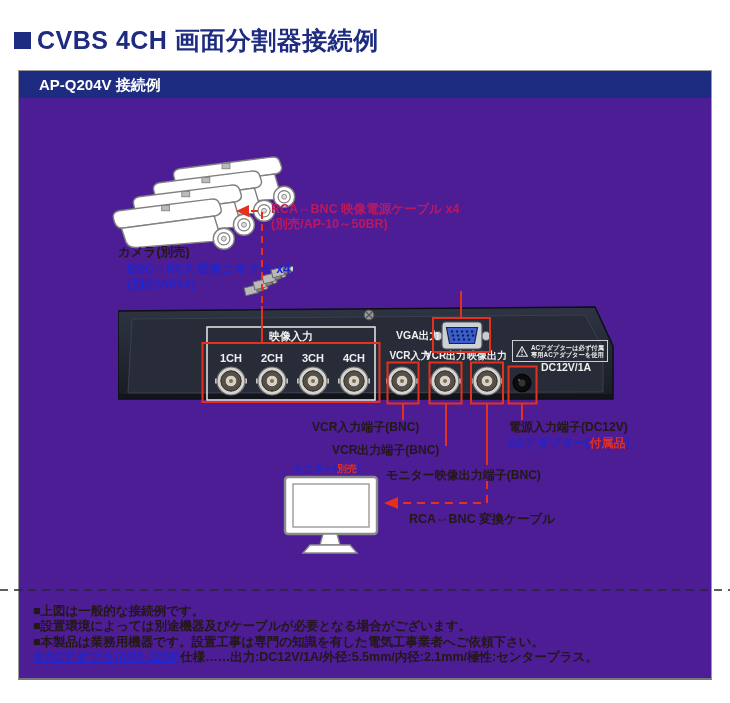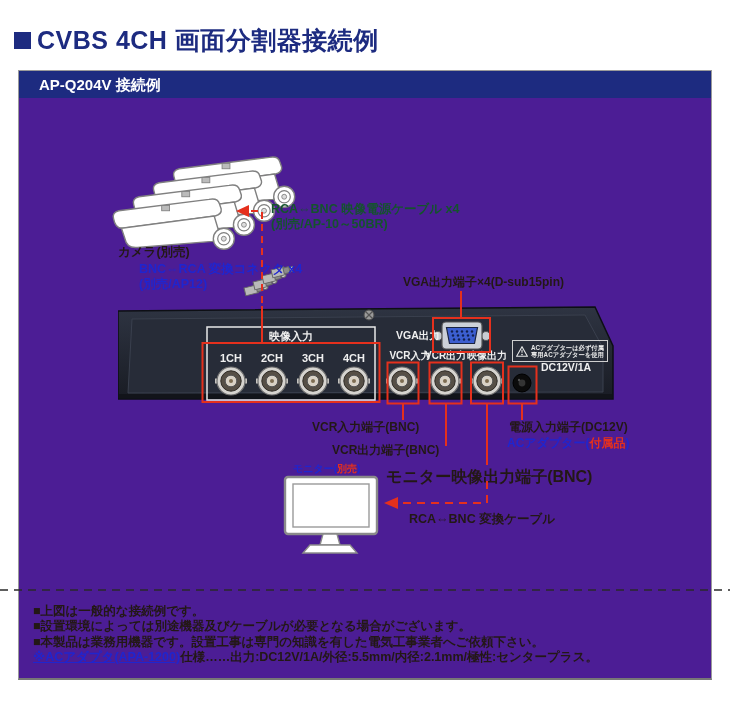--- a/index.html
+++ b/index.html
@@ -16,21 +16,21 @@
   .frame { position:absolute; left:18px; top:70px; width:694px; height:610px;
            border:1px solid #9a9a9a; border-bottom:2px solid #777; background:#4c1d95; }
   .frame-header { position:absolute; left:0; top:0; right:0; height:27px; background:#1d2b80; }
   .frame-header-label { position:absolute; left:20px; top:0; height:27px; line-height:27px;
                         color:#fff; font-size:15px; font-weight:bold; white-space:nowrap; }
 
   
   .lbl { position:absolute; white-space:nowrap; font-weight:bold; }
   .lbl-black { color:#231815; }
   .lbl-blue  { color:#1f25cf; }
-  .lbl-red   { color:#14532d; }
+  .lbl-red   { color:#be185d; }
   .accent-red { color:#e5301d; }
 
   .panel-label { position:absolute; color:#efefef; font-weight:bold; white-space:nowrap; text-align:center; }
 
   .warning-box { position:absolute; left:512px; top:340px; width:96px; height:22px;
                  border:1px solid #cfcfcf; display:flex; align-items:center; gap:3px; padding:1px 3px; }
   .warning-text { color:#e8e8e8; font-size:6.3px; line-height:7.4px; font-weight:bold; white-space:nowrap; }
 
   svg.layer { position:absolute; pointer-events:none; }
 
@@ -205,37 +205,36 @@
       <rect x="508.5" y="366.5" width="28" height="37"></rect>
     </g>
     <polygon points="236,211 249,205 249,217" fill="#e5301d"></polygon>
     <polygon points="384,503 398,497 398,509" fill="#e5301d"></polygon>
 
     <line x1="0" y1="590" x2="730" y2="590" stroke="#2a2a2a" stroke-width="1.6" stroke-dasharray="8 6"></line>
   </svg>
 
   <div class="lbl lbl-black" style="left:118px; top:244px; font-size:12.5px;">カメラ(別売)</div>
 
-  <div class="lbl lbl-blue" style="left:139px; top:262px; font-size:12.5px; line-height:14.5px;">
+  <div class="lbl lbl-blue" style="left:127px; top:262px; font-size:12.5px; line-height:14.5px;">
     <div>BNC⇔RCA 変換コネクタ x4</div>
     <div>(別売/AP12)</div>
   </div>
 
   <div class="lbl lbl-red" style="left:271px; top:202px; font-size:12.5px; line-height:14.5px;">
     <div>RCA⇔BNC 映像電源ケーブル x4</div>
     <div>(別売/AP-10～50BR)</div>
   </div>
 
-  <div class="lbl lbl-black" style="left:403px; top:274px; font-size:12px;">VGA出力端子×4(D-sub15pin)</div>
 
   <div class="lbl lbl-black" style="left:312px; top:419px; font-size:12px;">VCR入力端子(BNC)</div>
 
   <div class="lbl lbl-black" style="left:332px; top:442px; font-size:12px;">VCR出力端子(BNC)</div>
 
-  <div class="lbl lbl-black" style="left:386px; top:467px; font-size:16px;text-align:center;">モニター映像出力端子(BNC)</div>
+  <div class="lbl lbl-black" style="left:386px; top:467px; font-size:12px;text-align:center;">モニター映像出力端子(BNC)</div>
 
   <div class="lbl lbl-black" style="left:509px; top:419px; font-size:12px;">電源入力端子(DC12V)</div>
 
   <div class="lbl lbl-blue" style="left:507px; top:435px; font-size:12px;"><span>ACアダプター(</span><span class="accent-red">付属品</span><span>)</span></div>
 
   <div class="lbl lbl-blue" style="left:293px; top:462px; font-size:10px;"><span>モニター(</span><span class="accent-red">別売</span><span>)</span></div>
 
   <div class="lbl lbl-black" style="left:409px; top:511px; font-size:12.5px;">RCA⇔BNC 変換ケーブル</div>
 
   <div class="notes">

